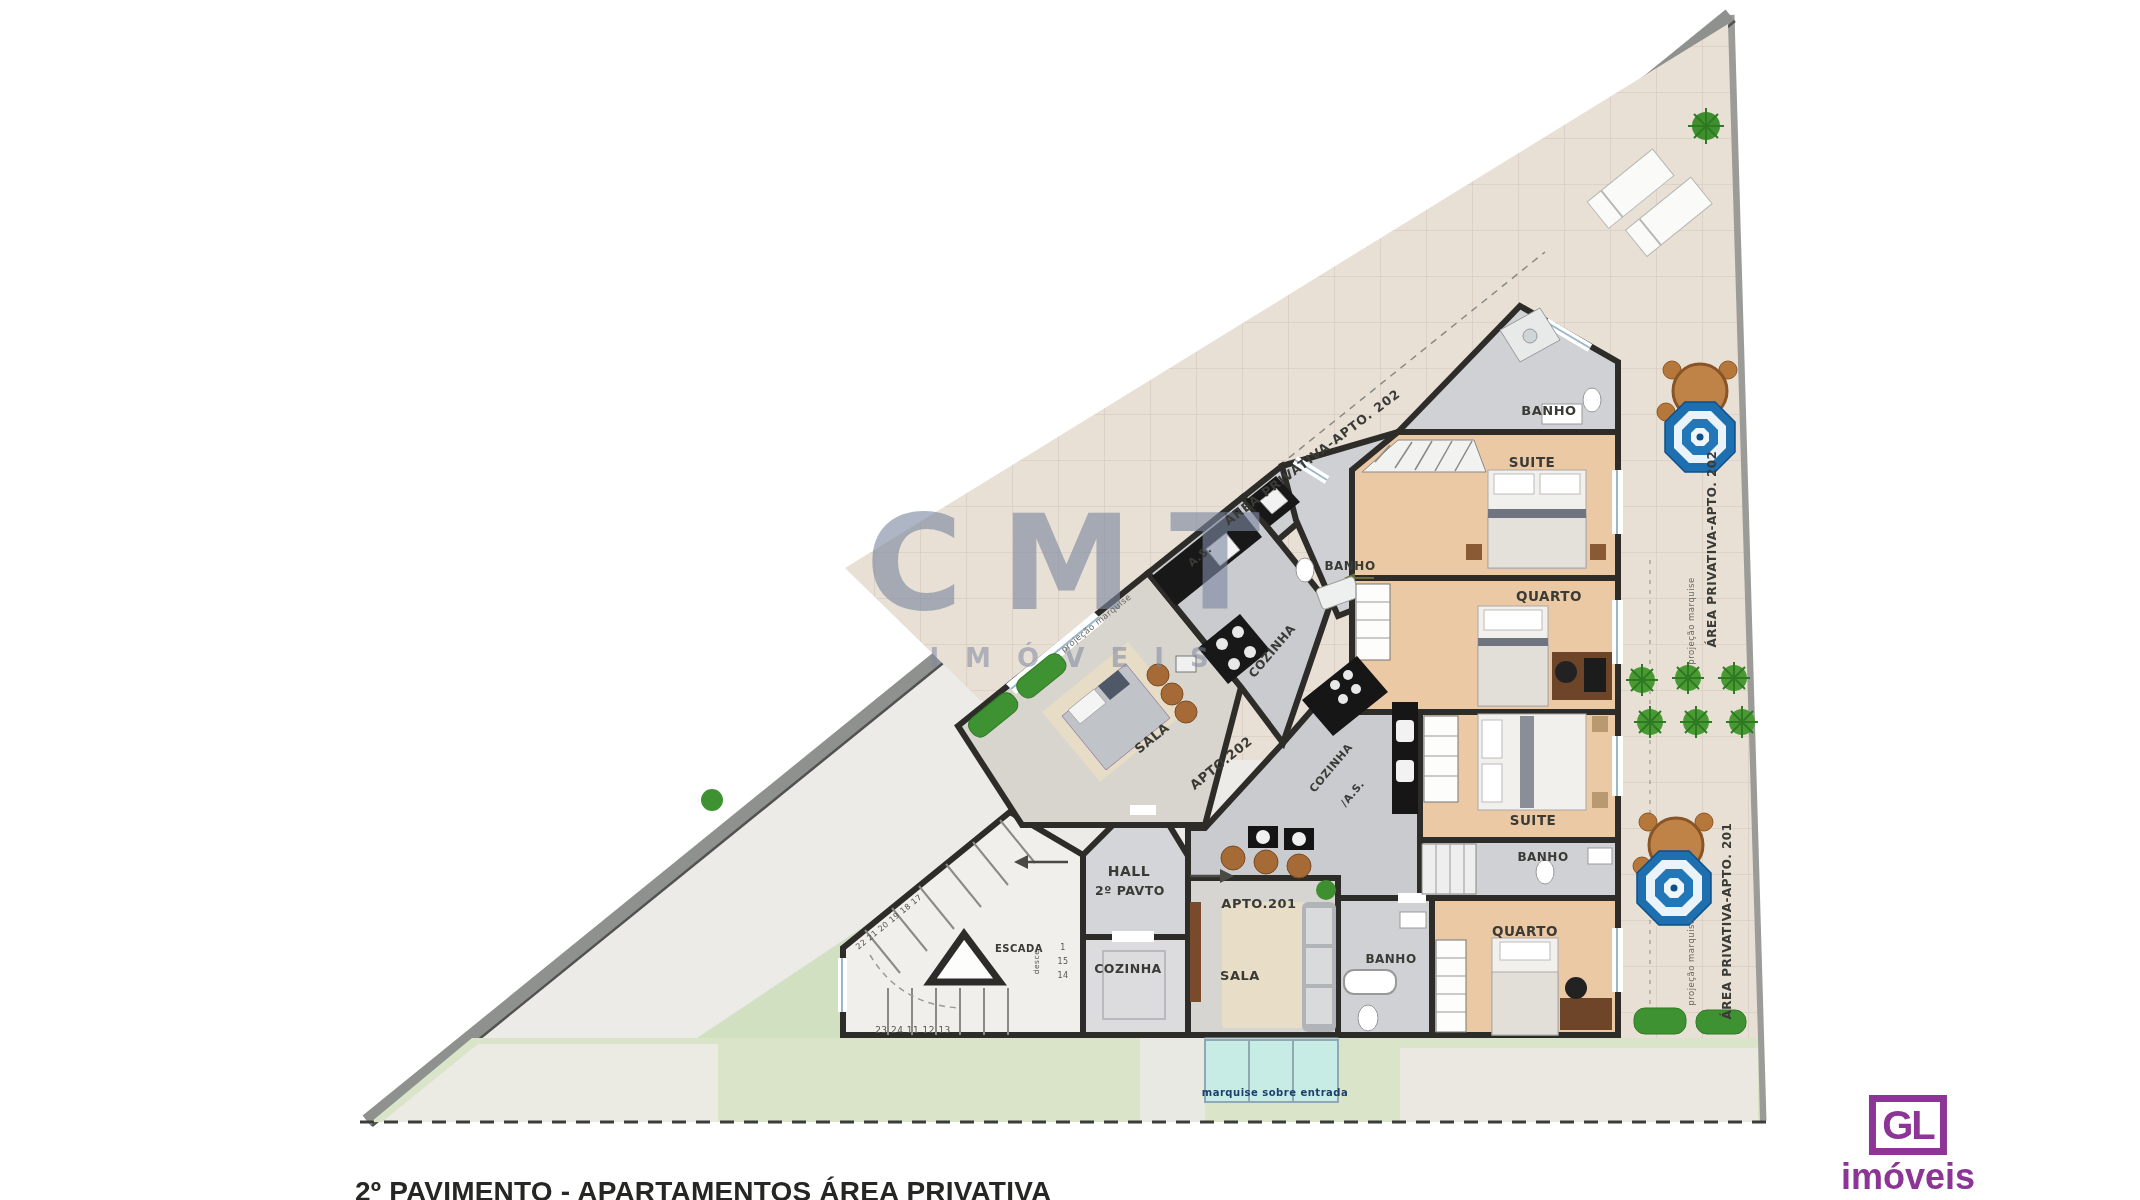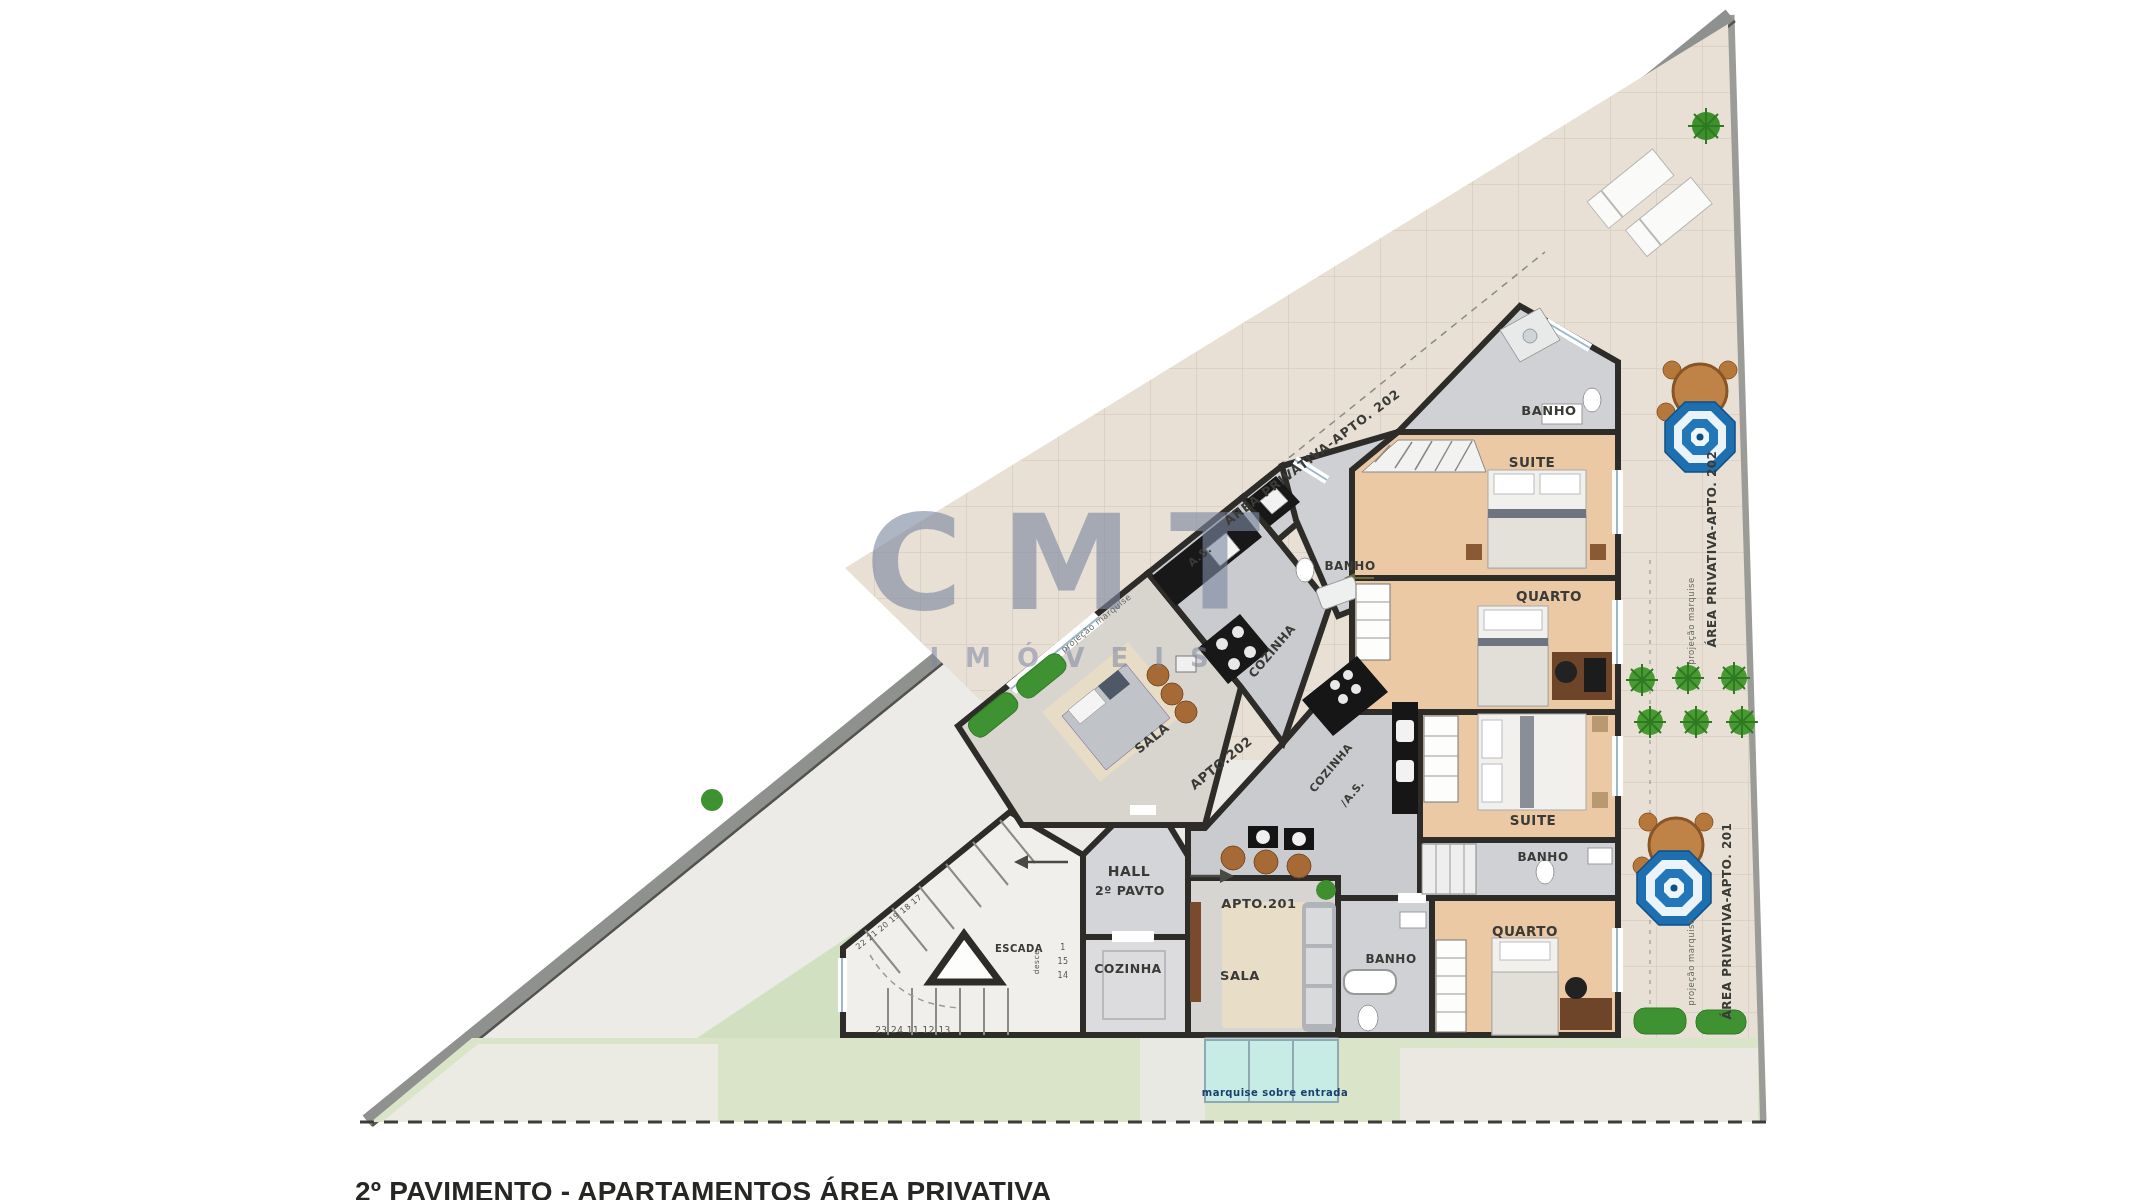--- a/index.html
+++ b/index.html
@@ -396,14 +396,20 @@
 
   <div class="lbl tiny" style="left:913px;top:1030px;font-size:9px;color:#55554f">23 24 11 12 13</div>
   <div class="lbl tiny" style="left:1063px;top:947px;font-size:8px;color:#55554f">1</div>
   <div class="lbl tiny" style="left:1063px;top:961px;font-size:8px;color:#55554f">15</div>
   <div class="lbl tiny" style="left:1063px;top:975px;font-size:8px;color:#55554f">14</div>
   <div class="lbl tiny" style="left:1036px;top:962px;font-size:7.5px;color:#55554f;transform:translate(-50%,-50%) rotate(-90deg)">desce</div>
   <div class="lbl tiny" style="left:889px;top:922px;font-size:8px;color:#55554f;transform:translate(-50%,-50%) rotate(-39deg)">22 21 20 19 18 17</div>
 
   <div class="caption" id="cap2">2º PAVIMENTO - APARTAMENTOS ÁREA PRIVATIVA</div>
 
+  <div id="gl-logo">
+    <div id="gl-box">
+      <span id="gl-initials">GL</span>
+    </div>
+    <div id="gl-name">imóveis</div>
+  </div>
 
 </div>
 
 </body></html>

